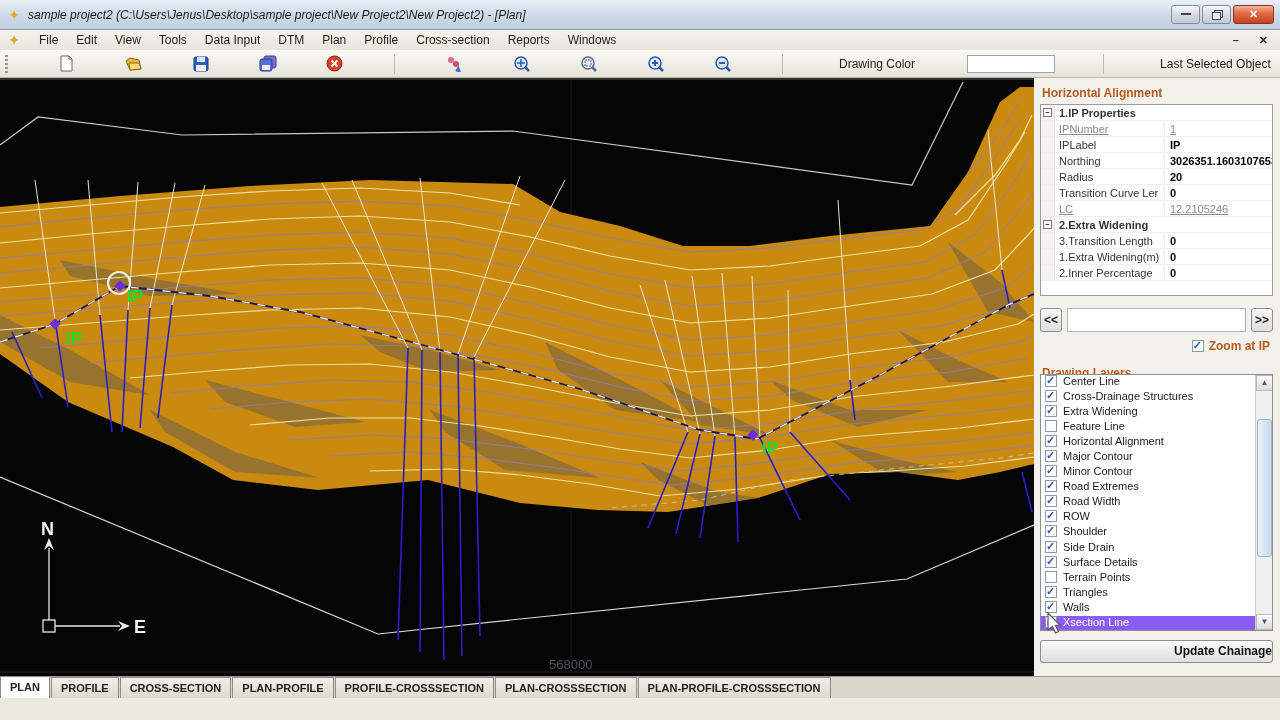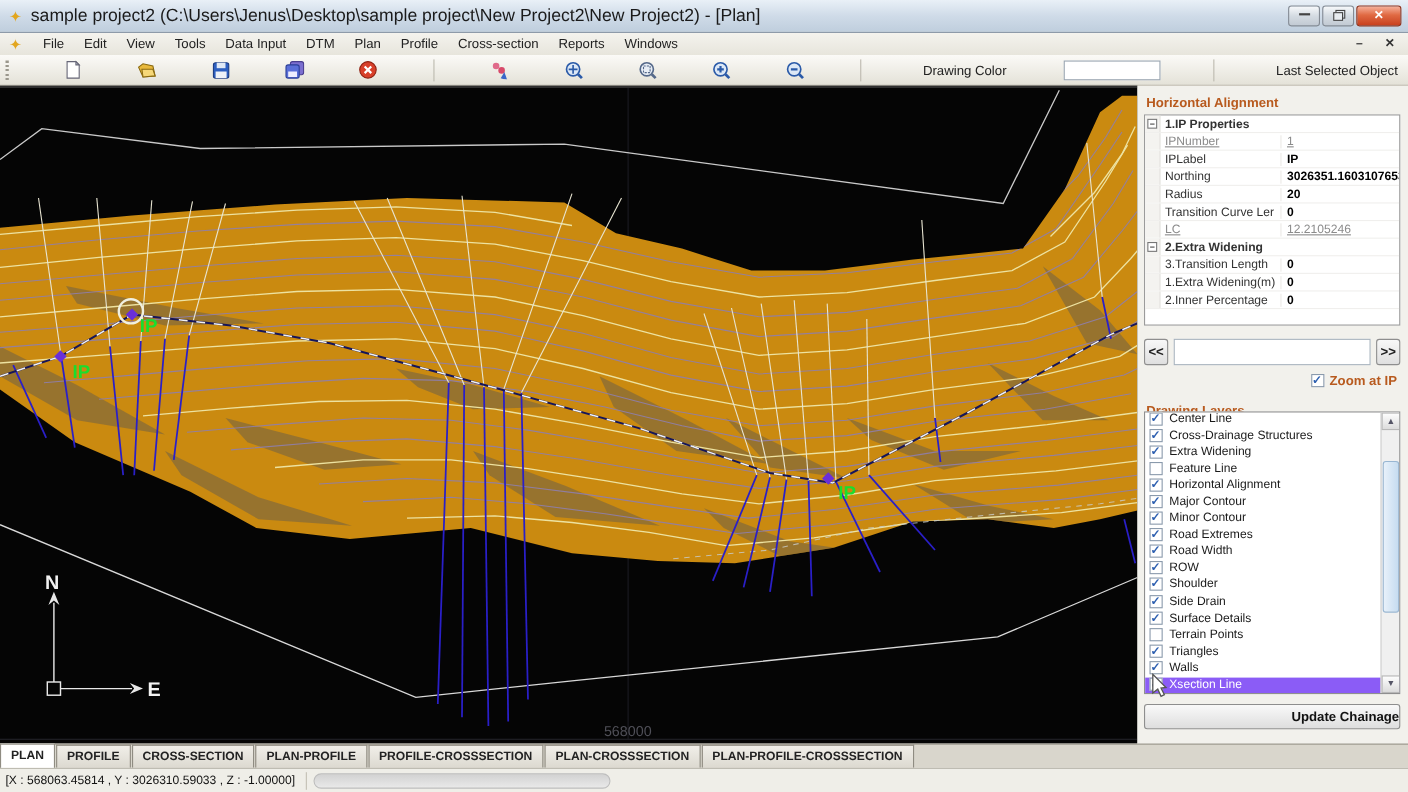--- a/index.html
+++ b/index.html
@@ -4,21 +4,21 @@
 <style>
   * { margin:0; padding:0; box-sizing:border-box; }
   html,body { width:1280px; height:720px; overflow:hidden; font-family:"Liberation Sans", sans-serif; }
   .window { position:relative; width:1280px; height:720px; background:#ece9e0; }
 
   
   .titlebar { position:absolute; left:0; top:0; width:1280px; height:30px;
     background:linear-gradient(#e9f0f7,#cfdbe8 50%,#bfcedd); border-bottom:1px solid #8d9aa9;
     display:flex; align-items:center; padding:0 6px; }
   .app-icon { width:16px; height:16px; margin-right:6px; color:#e2a61f; font-size:14px; line-height:16px; text-align:center; }
-  .title-text { font-size:16px; color:#1a1a1a; flex:1; white-space:nowrap; overflow:hidden; }
+  .title-text { font-size:12px; color:#1a1a1a; flex:1; white-space:nowrap; overflow:hidden;font-style:italic; }
   .winbtns { display:flex; gap:2px; }
   .winbtn { width:29px; height:19px; border:1px solid #848b94; border-radius:3px;
     background:linear-gradient(#f7f9fb,#d4dbe2 50%,#c2cad3); font-size:11px; line-height:16px;
     text-align:center; color:#333; }
   .winbtn.close { width:41px; background:linear-gradient(#f5b09a,#e06a43 45%,#c8401f); border-color:#90331c; color:#fff; font-weight:bold; }
   .winbtn .restore-glyph { position:relative; display:inline-block; width:9px; height:8px; }
   .winbtn .restore-glyph::before { content:""; position:absolute; left:2px; top:0; width:7px; height:6px; border:1px solid #444; }
   .winbtn .restore-glyph::after { content:""; position:absolute; left:0; top:2px; width:7px; height:6px; border:1px solid #444; background:#e8ecf0; }
 
   
@@ -501,19 +501,14 @@
   <div class="tabbar">
     <div class="tab active">PLAN</div>
     <div class="tab">PROFILE</div>
     <div class="tab">CROSS-SECTION</div>
     <div class="tab">PLAN-PROFILE</div>
     <div class="tab">PROFILE-CROSSSECTION</div>
     <div class="tab">PLAN-CROSSSECTION</div>
     <div class="tab">PLAN-PROFILE-CROSSSECTION</div>
   </div>
 
-  <div class="statusbar">
-    <div class="coords">[X : 568063.45814 , Y : 3026310.59033 , Z : -1.00000]</div>
-    <div class="ssep"></div>
-    <div class="progress"></div>
-  </div>
 
 </div>
 
 </body></html>

